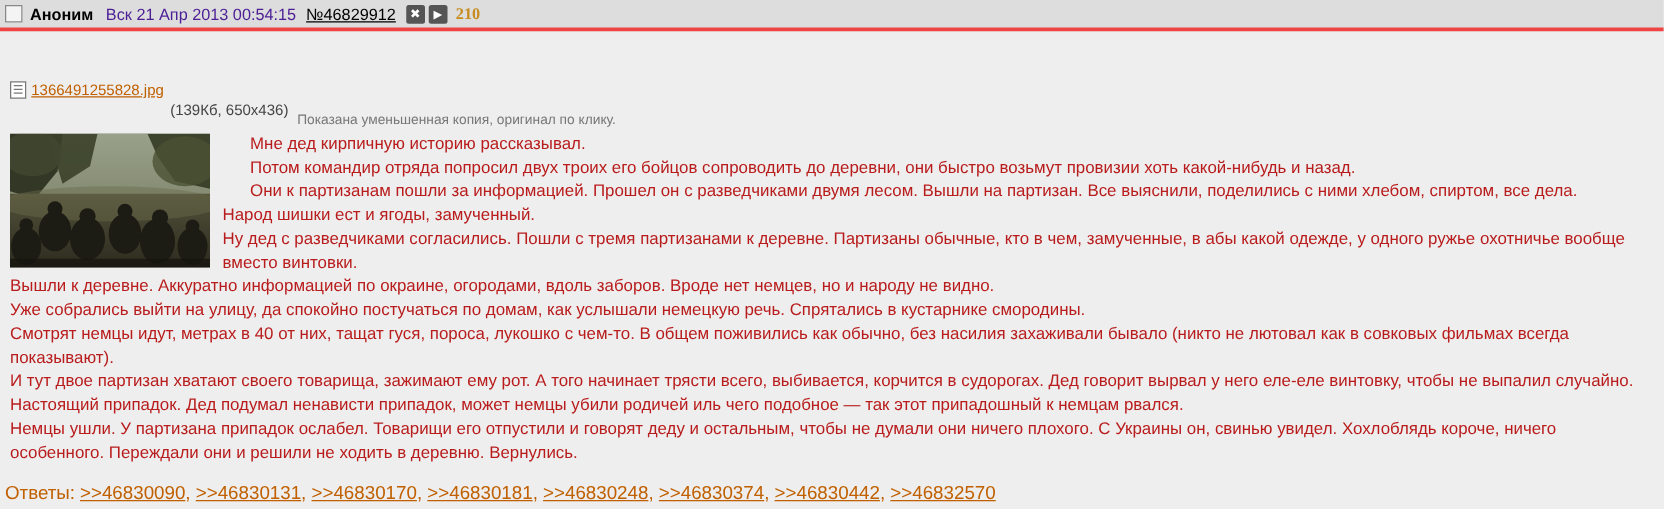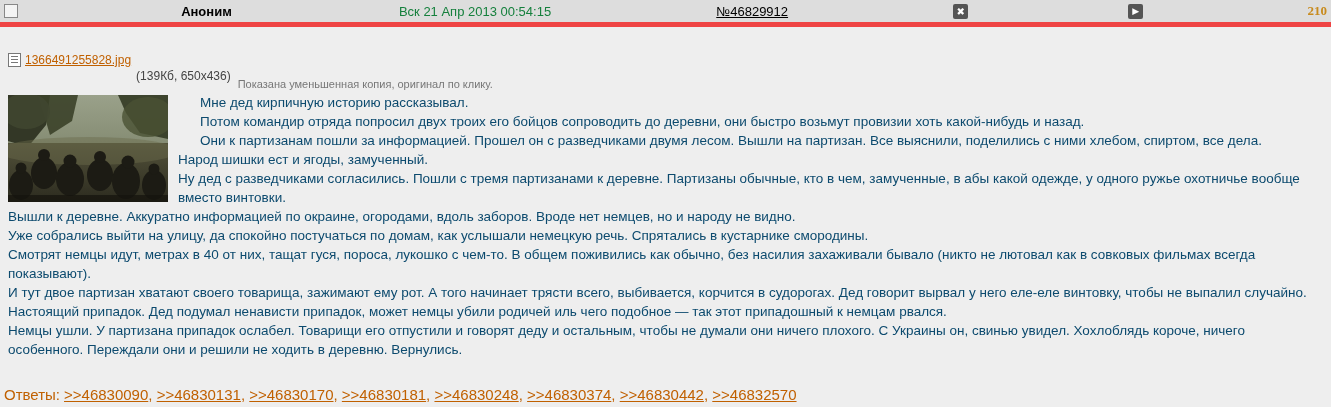--- a/index.html
+++ b/index.html
@@ -17,44 +17,43 @@
   }
   .post {
     position: relative;
     width: 1331px;
     height: 407px;
     box-sizing: border-box;
   }
   
   .post-header {
     background: #DDDDDD;
-    border-bottom: 5px solid #ef4444;
+    border-bottom: 3px solid #ef4444;
     height: 22px;
     display: flex;
     align-items: center;
     padding: 0 4px;
     font-size: 13px;
-    justify-content: space-between;
   }
   .post-checkbox {
     width: 12px;
     height: 12px;
     border: 1px solid #888888;
     background: #F4F4F4;
     margin-right: 6px;
     flex: 0 0 auto;
     display: inline-block;
   }
   .poster-name {
     font-weight: bold;
     color: #000000;
     margin-right: 10px;
   }
   .post-date {
-    color: #15803d;
+    color: #4c1d95;
     margin-right: 8px;
   }
   .post-number {
     color: #000000;
     margin-right: 8px;
     text-decoration: underline;
   }
   .hdr-btn {
     width: 15px;
     height: 15px;
@@ -72,21 +71,21 @@
     font-size: 9px;
   }
   .reply-count {
     color: #C88B1E;
     font-weight: bold;
     margin-left: 4px;
     font-family: Liberation Serif, serif;
   }
   
   .file-info {
-    padding: 3px 0 1px 8px;
+    padding: 17px 0 1px 8px;
     font-size: 12px;
     display: flex;
     align-items: center;
     white-space: nowrap;
   }
   .file-icon {
     width: 11px;
     height: 12px;
     border: 1px solid #777777;
     background: #FFFFFF;
@@ -133,21 +132,21 @@
     margin: 2px 10px 2px 0;
     border: 0;
     overflow: hidden;
     position: relative;
     background: #2b2b1e;
   }
   .thumb svg { display: block; }
   .msg {
     font-size: 13.5px;
     line-height: 19px;
-    color: #0c4a6e;
+    color: #b91c1c;
   }
   .msg p {
     margin: 0;
     padding: 0;
   }
   .msg p.indent {
     text-indent: 22px;
   }
   
   .answers {

